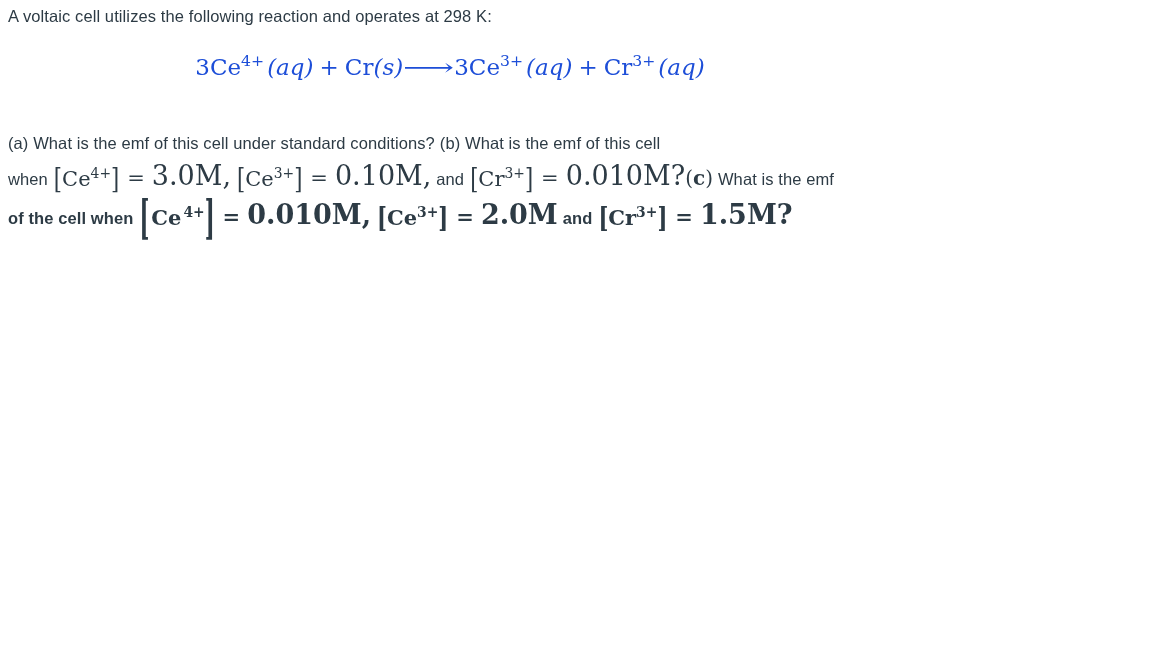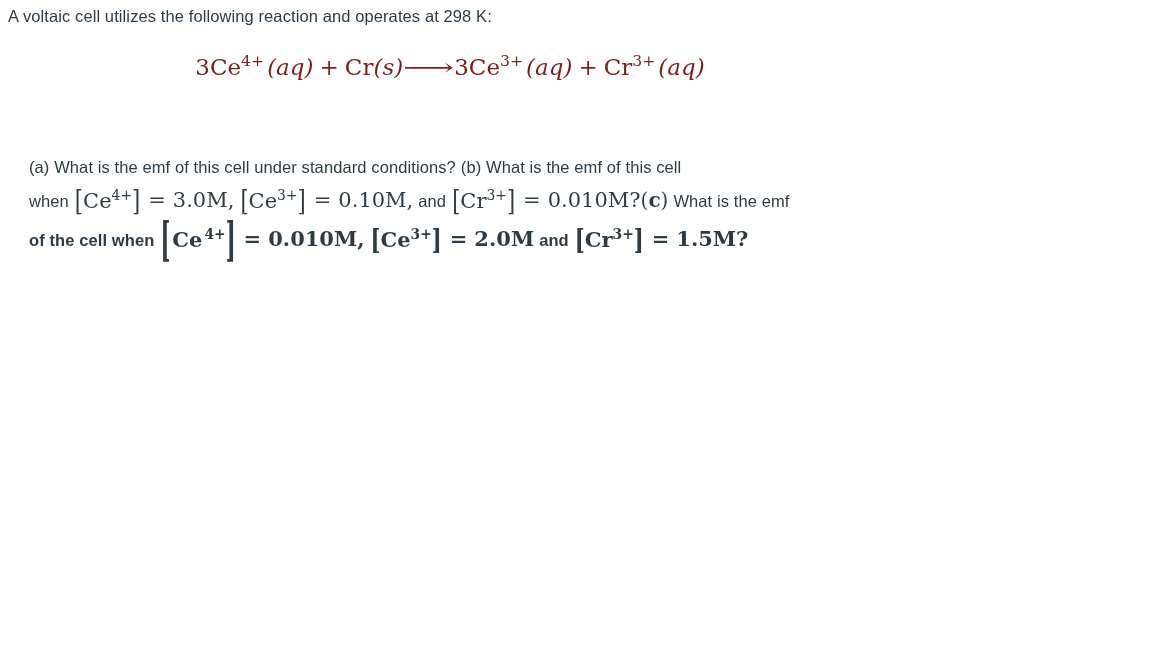--- a/index.html
+++ b/index.html
@@ -46,21 +46,21 @@
     position: absolute;
     left: 0;
     top: 50px;
     width: 900px;
     text-align: center;
   }
 
   
   .math {
     font-family: "DejaVu Serif", "Liberation Serif", serif;
-    color: #7f1d1d;
+    color: #1d4ed8;
     white-space: nowrap;
   }
   .eq-main {
     font-size: 23px;
     line-height: 34px;
   }
   .mi { font-style: italic; }
   .mup { font-style: normal; }
   .sup {
     font-size: 0.68em;
@@ -75,23 +75,22 @@
     display: inline-block;
     padding: 0 9px;
     font-style: normal;
     transform: scaleX(1.55);
   }
 
   
   .question {
     position: absolute;
     left: 8px;
-    top: 152px;
+    top: 128px;
     width: 900px;
-    margin-left: 21px;
   }
   .qline {
     white-space: nowrap;
     color: #2d3b45;
   }
   .qline.l1 {
     font-size: 16.5px;
     line-height: 30px;
     height: 30px;
   }
@@ -138,21 +137,21 @@
   }
   .conc-big .species { padding: 0 2px; }
 
   .eqsign {
     padding: 0 7px;
     font-family: "DejaVu Serif", "Liberation Serif", serif;
     font-size: 21px;
   }
   .num {
     font-family: "DejaVu Serif", "Liberation Serif", serif;
-    font-size: 21px;
+    font-size: 27px;
   }
   .cpart {
     font-family: "DejaVu Serif", "Liberation Serif", serif;
     font-size: 20px;
   }
   .cpart b { font-weight: bold; }
   .sp { display: inline-block; width: 5px; }
   .sp-sm { display: inline-block; width: 3px; }
 </style>
 </head>

